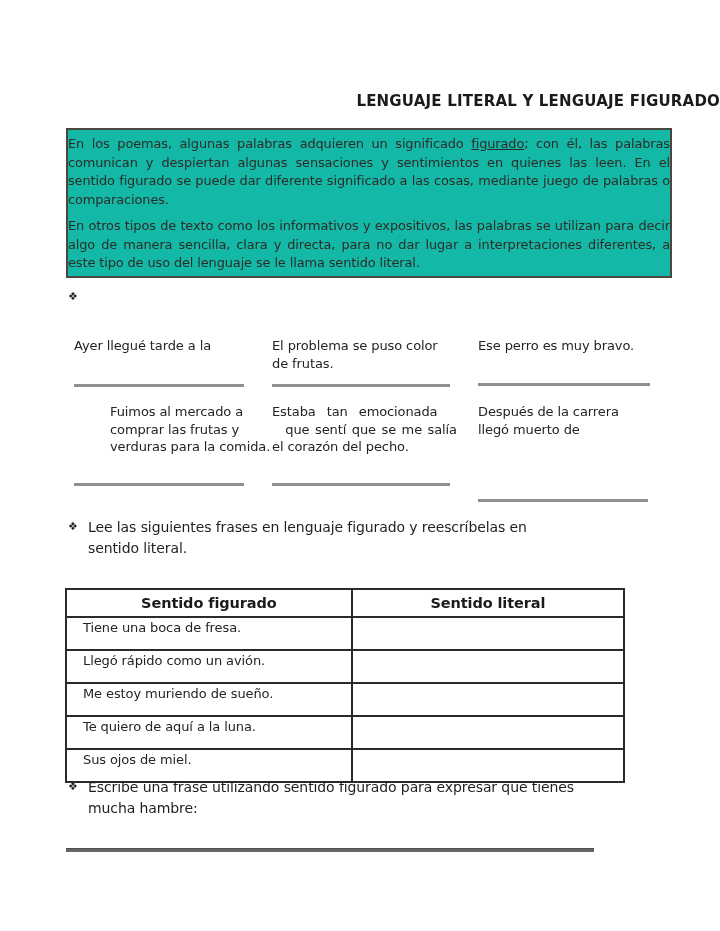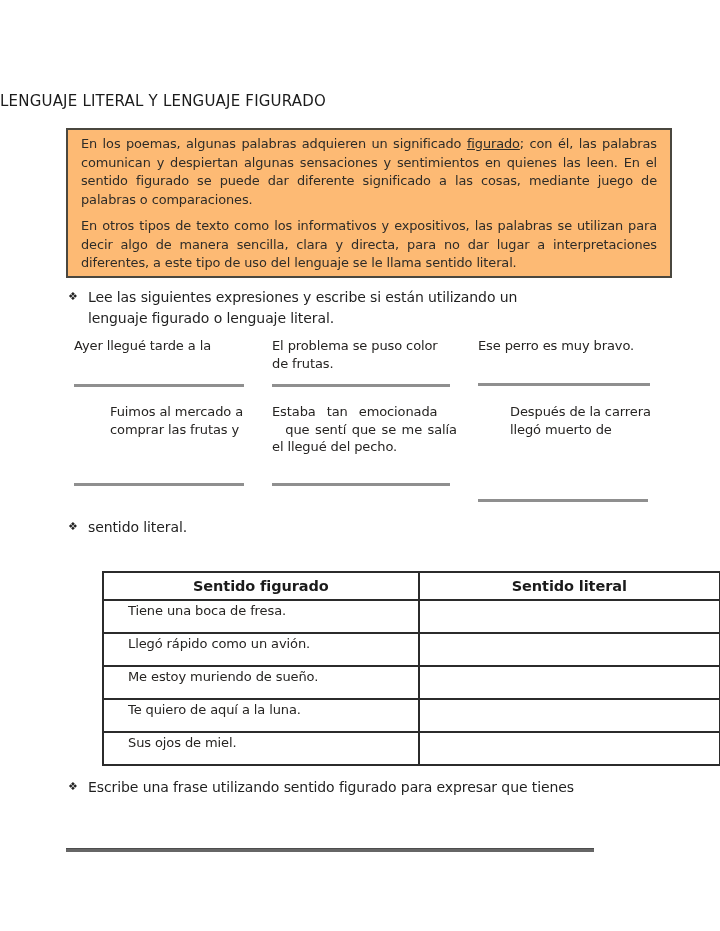--- a/index.html
+++ b/index.html
@@ -8,31 +8,31 @@
     background:#ffffff;
     font-family:"DejaVu Sans","Liberation Sans",sans-serif;
     color:#2a2a28;
     position:relative;
     overflow:hidden;
   }
   .abs { position:absolute; }
 
   .page-title {
     top:92px; left:0; width:720px;
-    text-align:left;
-    font-weight:normal; font-size:15px; letter-spacing:.2px;
+    text-align:right;
+    font-weight:bold; font-size:15px; letter-spacing:.2px;
     color:#1b1b1b;
   }
 
   .intro-box {
     top:128px; left:66px; width:606px; height:150px;
     box-sizing:border-box;
-    background:#fdba74;
+    background:#14b8a6;
     border:2px solid #4a473f;
-    padding:5px 13px;
+    padding:5px 0;
     overflow:hidden;
   }
   .intro-box p {
     margin:0 0 8px 0;
     font-size:12.9px; line-height:18.5px;
     text-align:justify; letter-spacing:-0.1px;
     color:#2e2c28;
   }
   .u { text-decoration:underline; }
 
@@ -43,91 +43,88 @@
 
   .expr { font-size:13px; line-height:17.5px; letter-spacing:-0.1px; color:#262422; }
   .expr span { display:block; }
   .just1 { word-spacing:7px; }
   .just2 { word-spacing:1.5px;text-align:right; }
 
   .answer-line { height:3px; background:#8f8f8f; }
   .writing-line { top:848px; left:66px; width:528px; height:3px; background:#666666; border-top:1px solid #4d4d4d; }
 
   table.fig-table {
-    top:571px; left:65px; width:619px;
+    top:588px; left:65px; width:560px;
     border-collapse:collapse;
     table-layout:fixed;
-    margin-left:37px;
   }
   .fig-table th, .fig-table td { border:2px solid #2b2b2b; }
   .fig-table th {
     height:24px; font-size:14.5px; font-weight:bold;
     text-align:center; color:#1b1b1b; letter-spacing:-0.1px;
   }
   .fig-table td {
     height:27px; font-size:13px;
-    vertical-align:top; padding:2px 24px;
+    vertical-align:top; padding:2px 16px;
     color:#262422; letter-spacing:-0.1px;
   }
   .col-left { width:50.5%; }
 </style>
 </head>
 <body>
 
 <div class="abs page-title">LENGUAJE LITERAL Y LENGUAJE FIGURADO</div>
 
 <div class="abs intro-box">
   <p><span>En los poemas, algunas palabras adquieren un significado </span><span class="u">figurado</span><span>; con él, las palabras comunican y despiertan algunas sensaciones y sentimientos en quienes las leen. En el sentido figurado se puede dar diferente significado a las cosas, mediante juego de palabras o comparaciones.</span></p>
   <p>En otros tipos de texto como los informativos y expositivos, las palabras se utilizan para decir algo de manera sencilla, clara y directa, para no dar lugar a interpretaciones diferentes, a este tipo de uso del lenguaje se le llama sentido literal.</p>
 </div>
 
 <div class="abs bullet-item" style="top:287px; left:68px; width:560px;">
   <span class="bullet-glyph">❖</span>
-  <div class="bullet-text">
-    <span>Lee las siguientes expresiones y escribe si están utilizando un</span>
-    <span>lenguaje figurado o lenguaje literal.</span>
-  </div>
 </div>
 
 <div class="abs expr" style="top:337px; left:74px; width:175px;">
   <span>Ayer llegué tarde a la</span>
 </div>
 <div class="abs expr" style="top:337px; left:272px; width:182px;">
   <span>El problema se puso color</span>
   <span>de frutas.</span>
 </div>
 <div class="abs expr" style="top:337px; left:478px; width:180px;">
   <span>Ese perro es muy bravo.</span>
 </div>
 
 <div class="abs answer-line" style="top:384px; left:74px; width:170px;"></div>
 <div class="abs answer-line" style="top:384px; left:272px; width:178px;"></div>
 <div class="abs answer-line" style="top:383px; left:478px; width:172px;"></div>
 
 <div class="abs expr" style="top:403px; left:74px; width:185px;margin-left:36px;">
   <span>Fuimos al mercado a</span>
   <span>comprar las frutas y</span>
+  <span>verduras para la comida.</span>
 </div>
 <div class="abs expr" style="top:403px; left:272px; width:185px;">
   <span class="just1">Estaba tan emocionada</span>
   <span class="just2">que sentí que se me salía</span>
-  <span>el llegué del pecho.</span>
+  <span>el corazón del pecho.</span>
 </div>
-<div class="abs expr" style="top:403px; left:478px; width:175px;margin-left:32px;">
+<div class="abs expr" style="top:403px; left:478px; width:175px;">
   <span>Después de la carrera</span>
   <span>llegó muerto de</span>
 </div>
 
 <div class="abs answer-line" style="top:483px; left:74px; width:170px;"></div>
 <div class="abs answer-line" style="top:483px; left:272px; width:178px;"></div>
 <div class="abs answer-line" style="top:499px; left:478px; width:170px;"></div>
 
 <div class="abs bullet-item" style="top:517px; left:68px; width:560px;">
   <span class="bullet-glyph">❖</span>
   <div class="bullet-text">
+    <span>Lee las siguientes frases en lenguaje figurado y reescríbelas en</span>
     <span>sentido literal.</span>
   </div>
 </div>
 
 <table class="abs fig-table">
   <thead>
     <tr>
       <th class="col-left">Sentido figurado</th>
       <th>Sentido literal</th>
     </tr>
@@ -153,16 +150,17 @@
       <td>Sus ojos de miel.</td>
       <td></td>
     </tr>
   </tbody>
 </table>
 
 <div class="abs bullet-item" style="top:777px; left:68px; width:600px;">
   <span class="bullet-glyph">❖</span>
   <div class="bullet-text">
     <span>Escribe una frase utilizando sentido figurado para expresar que tienes</span>
+    <span>mucha hambre:</span>
   </div>
 </div>
 
 <div class="abs writing-line"></div>
 
 </body></html>

